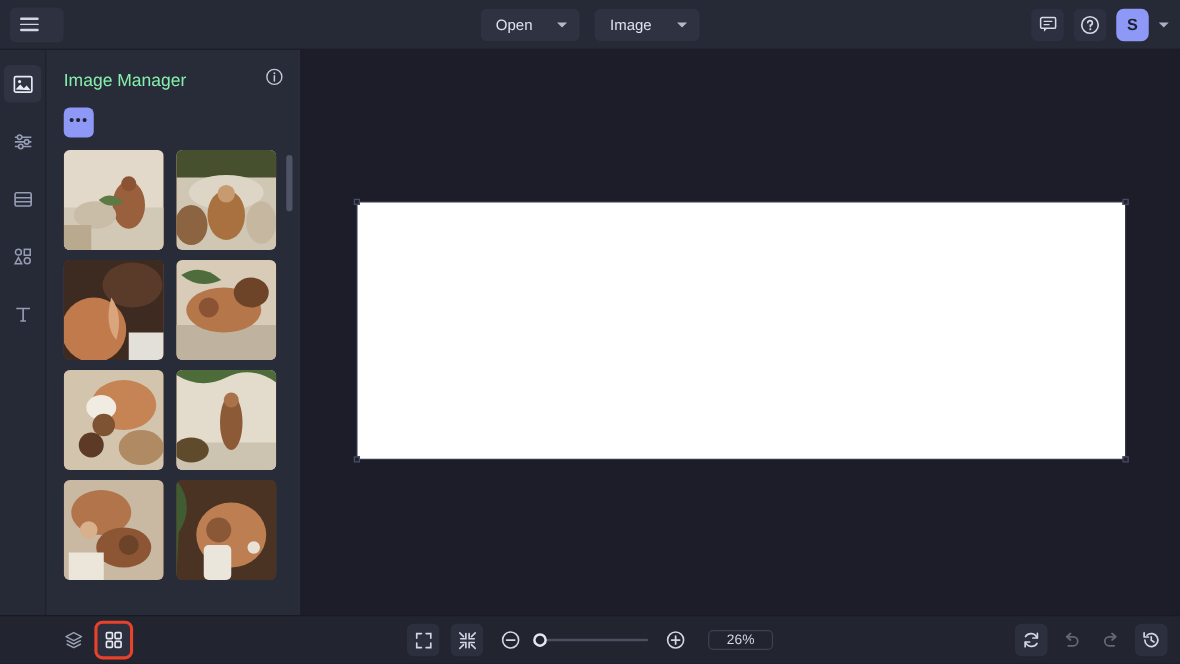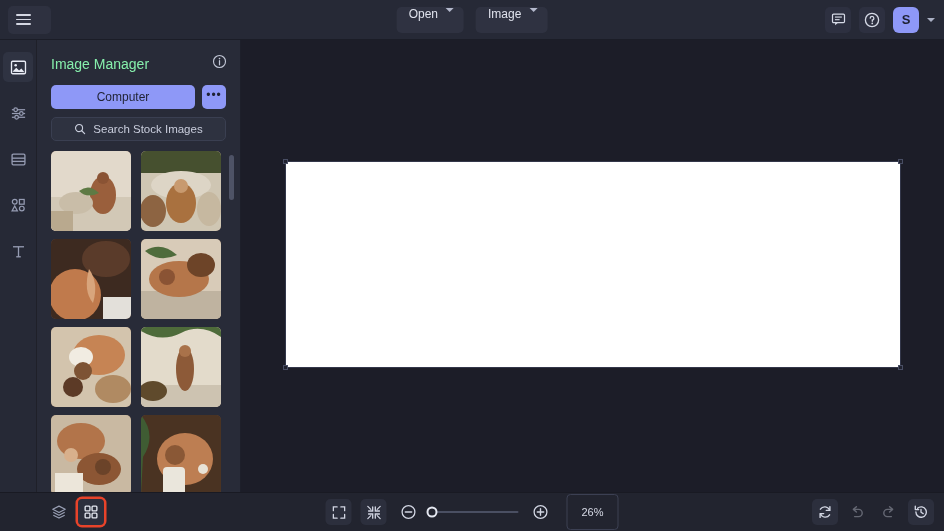--- a/index.html
+++ b/index.html
@@ -36,21 +36,21 @@
 
   .hdr-center {
     position: absolute; left: 50%; top: 50%;
     transform: translate(-50%, -50%);
     display: flex; gap: 12px;
   }
   .hdr-btn {
     height: 26px; padding: 0 10px 0 12px;
     background: #2f3241;
     border-radius: 5px;
-    display: flex; align-items: flex-start; gap: 8px;
+    display: flex; align-items: center; gap: 20px;
     font-size: 12px; color: #dfe2ec;
     cursor: pointer;
   }
   .caret {
     width: 0; height: 0;
     border-left: 4px solid transparent;
     border-right: 4px solid transparent;
     border-top: 4.5px solid #b4b9cc;
     margin-top: 1px;
   }
@@ -245,21 +245,21 @@
   .slider-knob {
     position: absolute; left: -4px; top: 50%;
     transform: translateY(-50%);
     width: 11px; height: 11px;
     border-radius: 50%;
     background: #22242f;
     border: 2px solid #e4e7f0;
     cursor: grab;
   }
   .zoom-field {
-    width: 52px; height: 36px;
+    width: 52px; height: 16px;
     border: 1px solid #3c4053;
     border-radius: 4px;
     display: flex; align-items: center; justify-content: center;
     font-size: 11px; color: #d6d9e5;
     margin-left: 4px;
     cursor: text;
   }
   .footer-right {
     margin-left: auto;
     display: flex; align-items: center; gap: 6px;
@@ -370,31 +370,23 @@
         <span class="info-icon">
           <svg width="15" height="15" viewBox="0 0 16 16">
             <circle cx="8" cy="8" r="6.4" fill="none" stroke="#c2c7d6" stroke-width="1.2"></circle>
             <circle cx="8" cy="4.9" r="0.85" fill="#c2c7d6"></circle>
             <line x1="8" y1="7.1" x2="8" y2="11.5" stroke="#c2c7d6" stroke-width="1.3" stroke-linecap="round"></line>
           </svg>
         </span>
       </div>
 
       <div class="panel-actions">
-        <div class="btn-primary">Computer</div>
         <div class="btn-dots">•••</div>
       </div>
 
-      <div class="search-box">
-        <svg width="12" height="12" viewBox="0 0 14 14">
-          <circle cx="5.9" cy="5.9" r="4.1" fill="none" stroke="#cbd0de" stroke-width="1.3"></circle>
-          <line x1="9" y1="9" x2="12.4" y2="12.4" stroke="#cbd0de" stroke-width="1.4" stroke-linecap="round"></line>
-        </svg>
-        <span>Search Stock Images</span>
-      </div>
 
       <div class="thumbs-wrap">
         <div class="thumbs">
 
           <div class="thumb">
             <svg viewBox="0 0 80 80" preserveAspectRatio="none">
               <rect width="80" height="80" fill="#e2d9cb"></rect>
               <rect y="46" width="80" height="34" fill="#d2c8b6"></rect>
               <ellipse cx="52" cy="44" rx="13" ry="19" fill="#9a5f3c"></ellipse>
               <circle cx="52" cy="27" r="6" fill="#8a5334"></circle>

